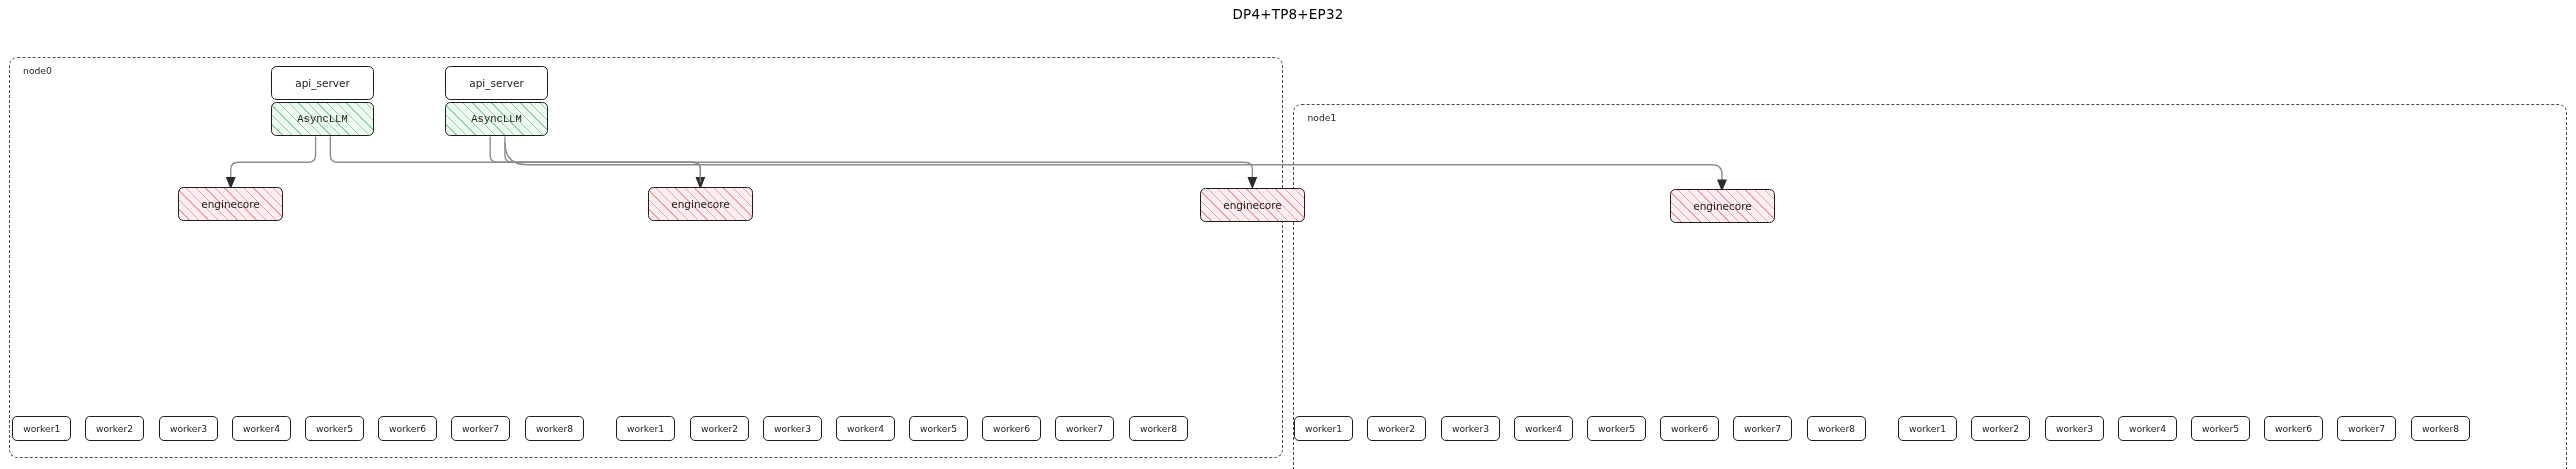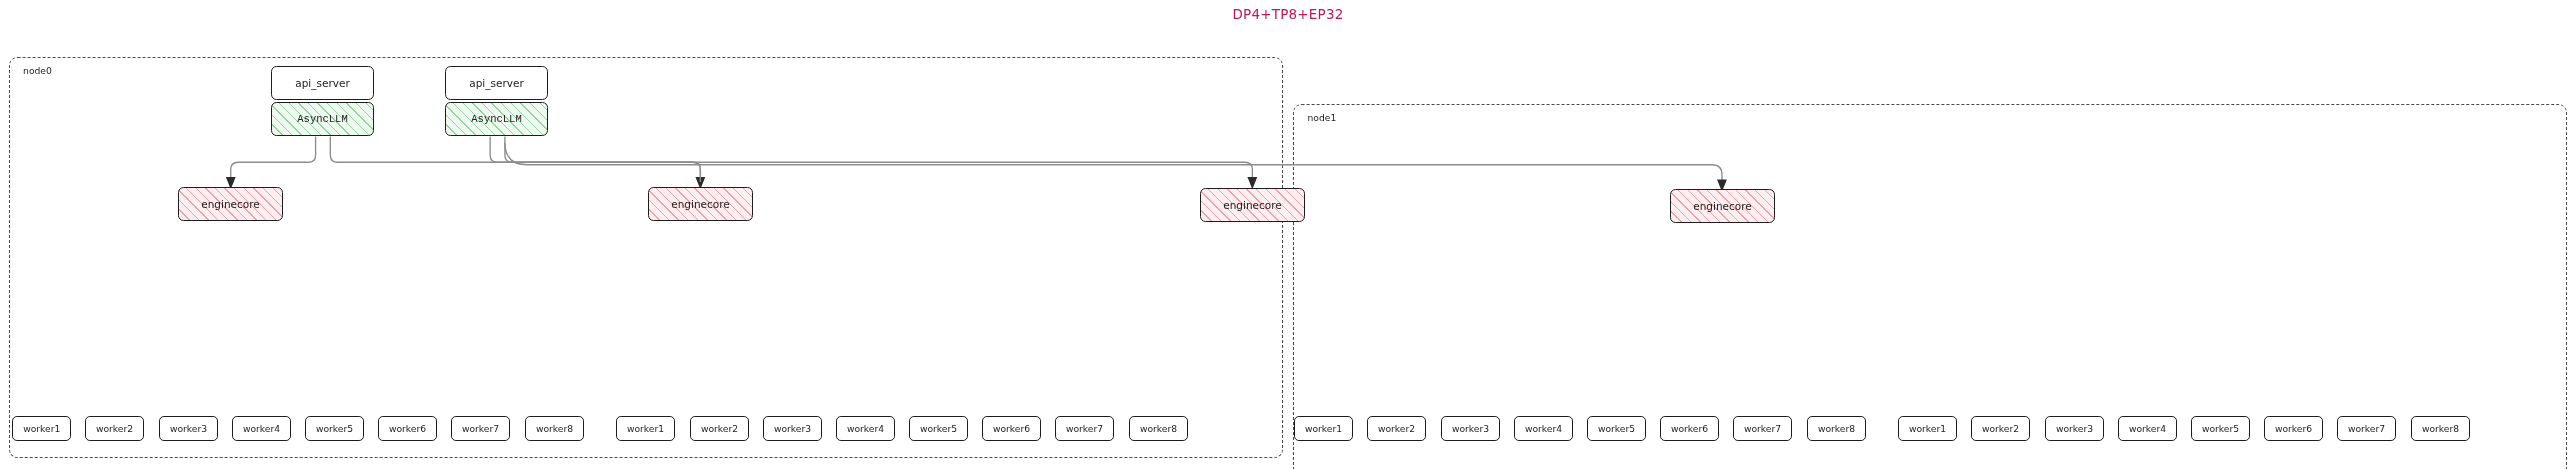--- a/index.html
+++ b/index.html
@@ -1,21 +1,21 @@
 <!DOCTYPE html>
 <html style="font-size:9.8px"><head>
 <meta charset="utf-8">
 <style>
   html,body{margin:0;padding:0;background:#ffffff;}
   body{width:2576px;height:469px;font-family:"DejaVu Sans","Liberation Sans",sans-serif;position:relative;overflow:hidden;}
 
   #title{
     position:absolute;top:0;left:0;width:2576px;height:27px;
     display:flex;align-items:center;justify-content:center;
-    font-size:13.5px;color:#be185d;letter-spacing:0.2px;
+    font-size:13.5px;color:#000000;letter-spacing:0.2px;
   }
 
   .node-group{
     position:absolute;
     border:1.5px dashed #4a4a4a;
     border-radius:8.6px;
     background:transparent;
     box-sizing:border-box;
   }
   .node-label{

